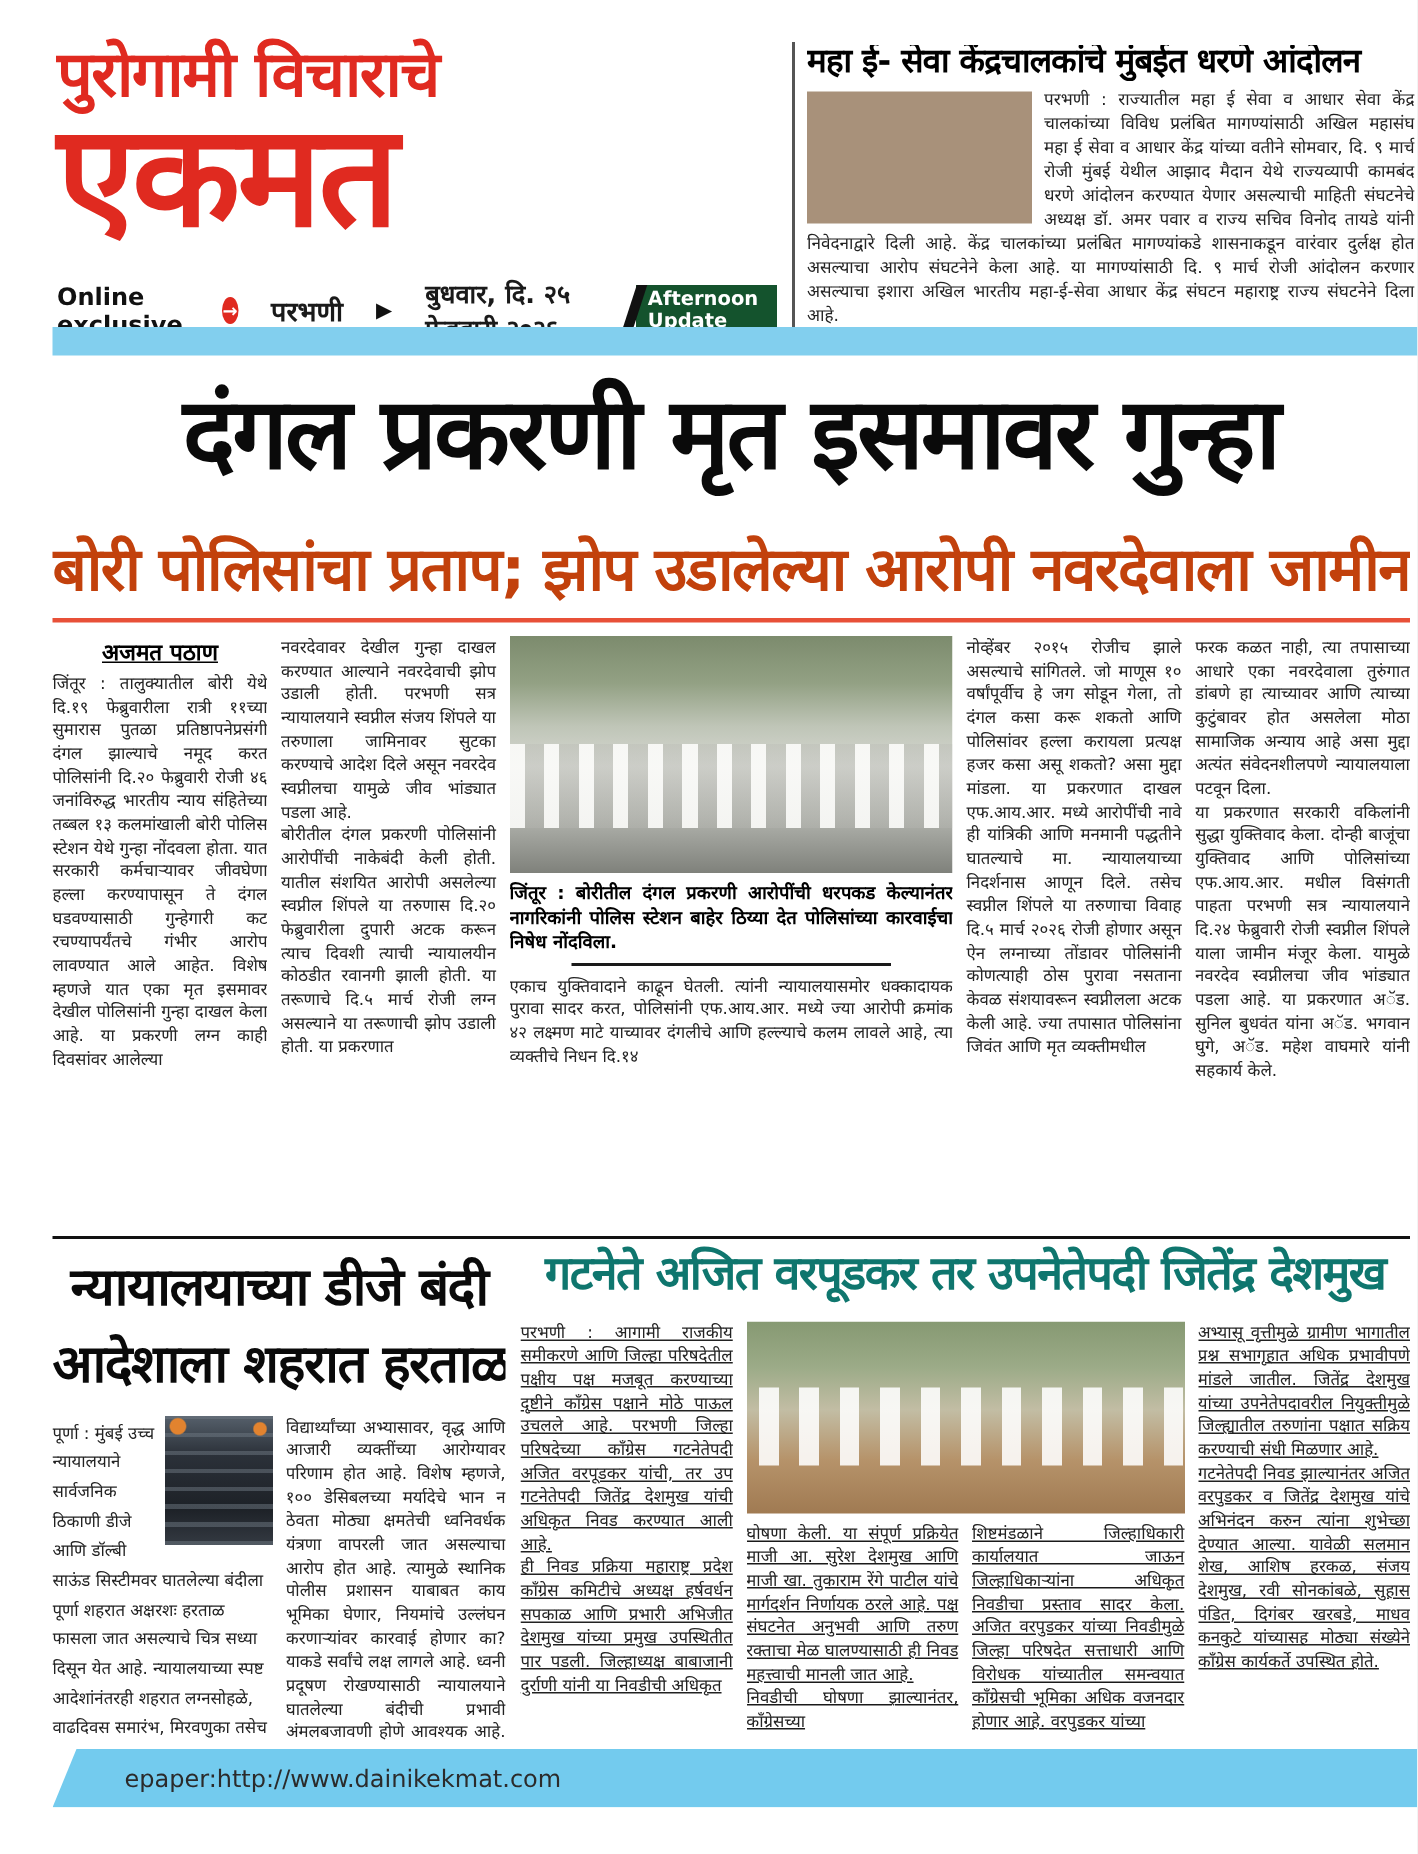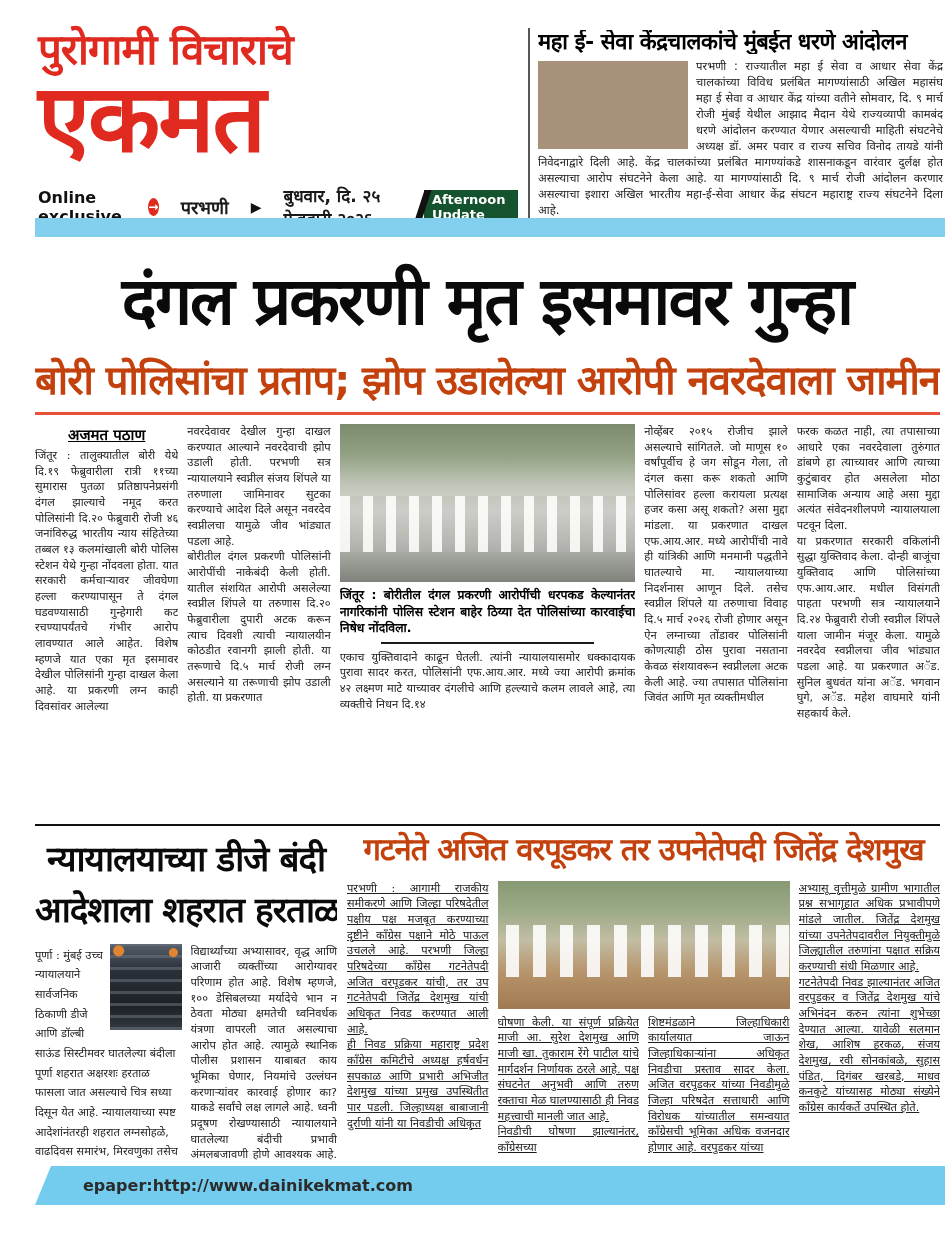--- a/index.html
+++ b/index.html
@@ -33,21 +33,21 @@
   .tri{font-size:14px;color:#111;}
   .date{font-weight:bold;font-size:17px;}
   .badge{position:relative;background:#14532d;color:#fff;font-weight:bold;font-size:13px;
          padding:2px 8px;margin-left:4px;}
   .badge::before{content:"";position:absolute;left:-5px;top:0;bottom:0;width:7px;background:#111;transform:skewX(-18deg);}
 
   
   .bluebar{position:absolute;left:35px;right:0;top:218px;height:19px;background:#82cfee;}
 
   
-  .lead-h{position:absolute;left:34px;right:5px;top:238px;margin:16px;text-align:center;
+  .lead-h{position:absolute;left:34px;right:5px;top:238px;margin:4px;text-align:center;
           font-size:66px;font-weight:bold;letter-spacing:-2px;line-height:1.45;color:#0a0a0a;
           white-space:nowrap;overflow:hidden;}
   .lead-sub{position:absolute;left:35px;right:5px;top:352px;margin:0;text-align:center;
             font-size:40px;font-weight:bold;letter-spacing:-1px;line-height:1.4;color:#c2410c;
             white-space:nowrap;overflow:hidden;}
   .redrule{position:absolute;left:35px;right:5px;top:412px;height:3px;background:#e85038;}
   .storygrid{position:absolute;left:35px;right:5px;top:424px;height:396px;
              display:grid;grid-template-columns:repeat(6,1fr);gap:9px;overflow:hidden;}
   .col{overflow:hidden;}
   .byline{font-weight:bold;font-size:15px;text-align:center;text-decoration:underline;margin-bottom:4px;color:#000;}
@@ -70,34 +70,34 @@
   .dj-cols > div{flex:1;overflow:hidden;}
   .dj-photo{width:72px;height:86px;float:right;margin:0 0 3px 5px;
        background:
         radial-gradient(circle at 12% 8%, #e2832f 0 5px, rgba(0,0,0,0) 6px),
         radial-gradient(circle at 88% 10%, #e2832f 0 4px, rgba(0,0,0,0) 5px),
         repeating-linear-gradient(0deg, rgba(110,120,130,.5) 0 3px, rgba(0,0,0,0) 3px 12px),
         linear-gradient(180deg,#56606b 0%,#2b3139 30%,#1d2127 72%,#343a42 100%);}
 
   
   .congress{position:absolute;left:347px;right:5px;top:826px;height:378px;overflow:hidden;}
-  .cg-h{font-weight:bold;font-size:31px;line-height:1.5;letter-spacing:-1px;text-align:center;color:#c2410c;
+  .cg-h{font-weight:bold;font-size:31px;line-height:1.5;letter-spacing:-1px;text-align:center;color:#0f766e;
         white-space:nowrap;overflow:hidden;}
   .cg-grid{display:grid;grid-template-columns:repeat(4,1fr);gap:9px;margin-top:8px;height:322px;overflow:hidden;}
   .cg-grid > div{overflow:hidden;text-decoration:underline;}
   .cg-mid{grid-column:2/4;}
   .congress-photo{width:100%;height:128px;margin-bottom:6px;
        background:
         repeating-linear-gradient(90deg, rgba(255,255,255,.88) 8px 21px, rgba(255,255,255,0) 21px 35px) 0 44px / 100% 52px no-repeat,
         linear-gradient(180deg,#869972 0%,#9cab88 24%,#c2bda4 46%,#b6936a 72%,#a07a52 100%);}
 
   
   .footerbar{position:absolute;left:35px;right:0;top:1166px;height:39px;background:#73cbee;
              clip-path:polygon(16px 0, 100% 0, 100% 100%, 0 100%);display:flex;align-items:center;}
-  .epaper{font-size:16px;color:#2b2b2b;text-decoration:none;padding-left:48px;font-weight:700;}
+  .epaper{font-size:16px;color:#2b2b2b;text-decoration:none;padding-left:48px;font-weight:400;}
 </style>
 </head>
 <body>
 
 <div class="page">
 
   <div class="masthead">
     <div class="tagline">पुरोगामी विचाराचे</div>
     <div class="mtitle">एकमत</div>
   </div>

